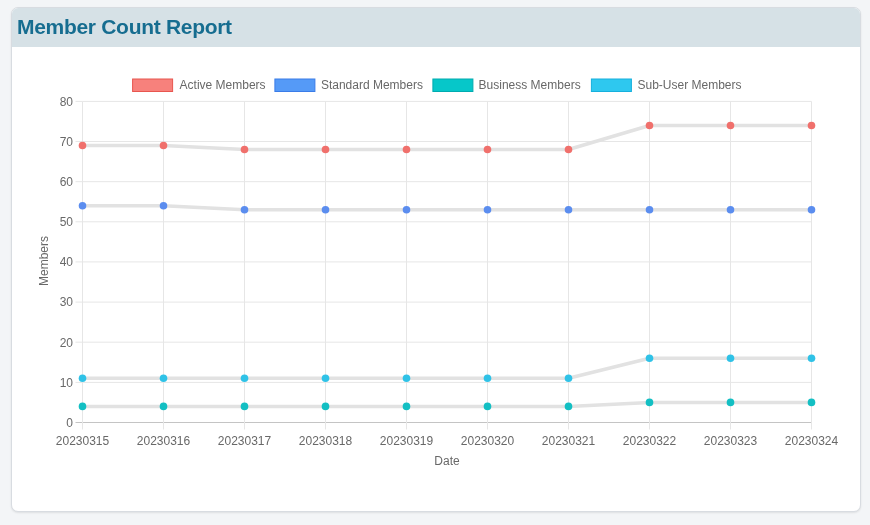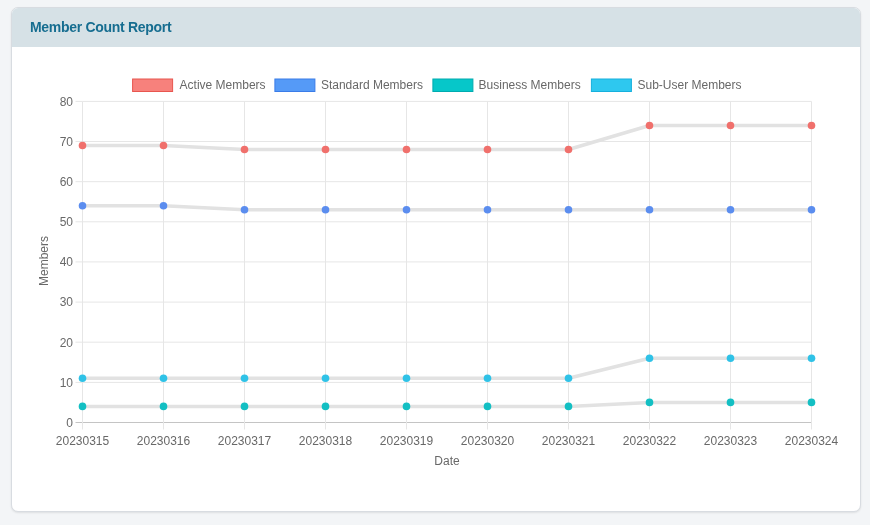--- a/index.html
+++ b/index.html
@@ -1,20 +1,20 @@
 <!DOCTYPE html>
 <html><head>
 <meta charset="utf-8">
 <style>
   html,body { margin:0; padding:0; }
   body { width:870px; height:525px; background:#f3f5f7; font-family:"Liberation Sans",sans-serif; position:relative; overflow:hidden; }
   .panel { position:absolute; left:11px; top:7px; width:848px; height:503px; background:#ffffff;
            border:1px solid #d8dce1; border-radius:7px; box-shadow:0 1px 2px rgba(0,0,0,0.09); }
   .panel-header { height:39px; background:#d6e1e6; border-radius:6px 6px 0 0; line-height:38px;
-                  padding-left:18px; font-size:14px; font-weight:bold; color:#166d90; letter-spacing:-0.3px; }
+                  padding-left:5px; font-size:21px; font-weight:bold; color:#166d90; letter-spacing:-0.3px; }
 </style>
 </head>
 <body>
   <div class="panel">
     <div class="panel-header">Member Count Report</div>
   </div>
   <svg width="870" height="525" viewBox="0 0 870 525" style="position:absolute;left:0;top:0;font-family:'Liberation Sans',sans-serif">
 <line x1="75.5" y1="422.5" x2="82.5" y2="422.5" stroke="#c4c4c4" stroke-width="1"></line>
 <line x1="82.5" y1="422.5" x2="811.5" y2="422.5" stroke="#c4c4c4" stroke-width="1"></line>
 <line x1="75.5" y1="382.4" x2="82.5" y2="382.4" stroke="#e6e6e6" stroke-width="1"></line>

